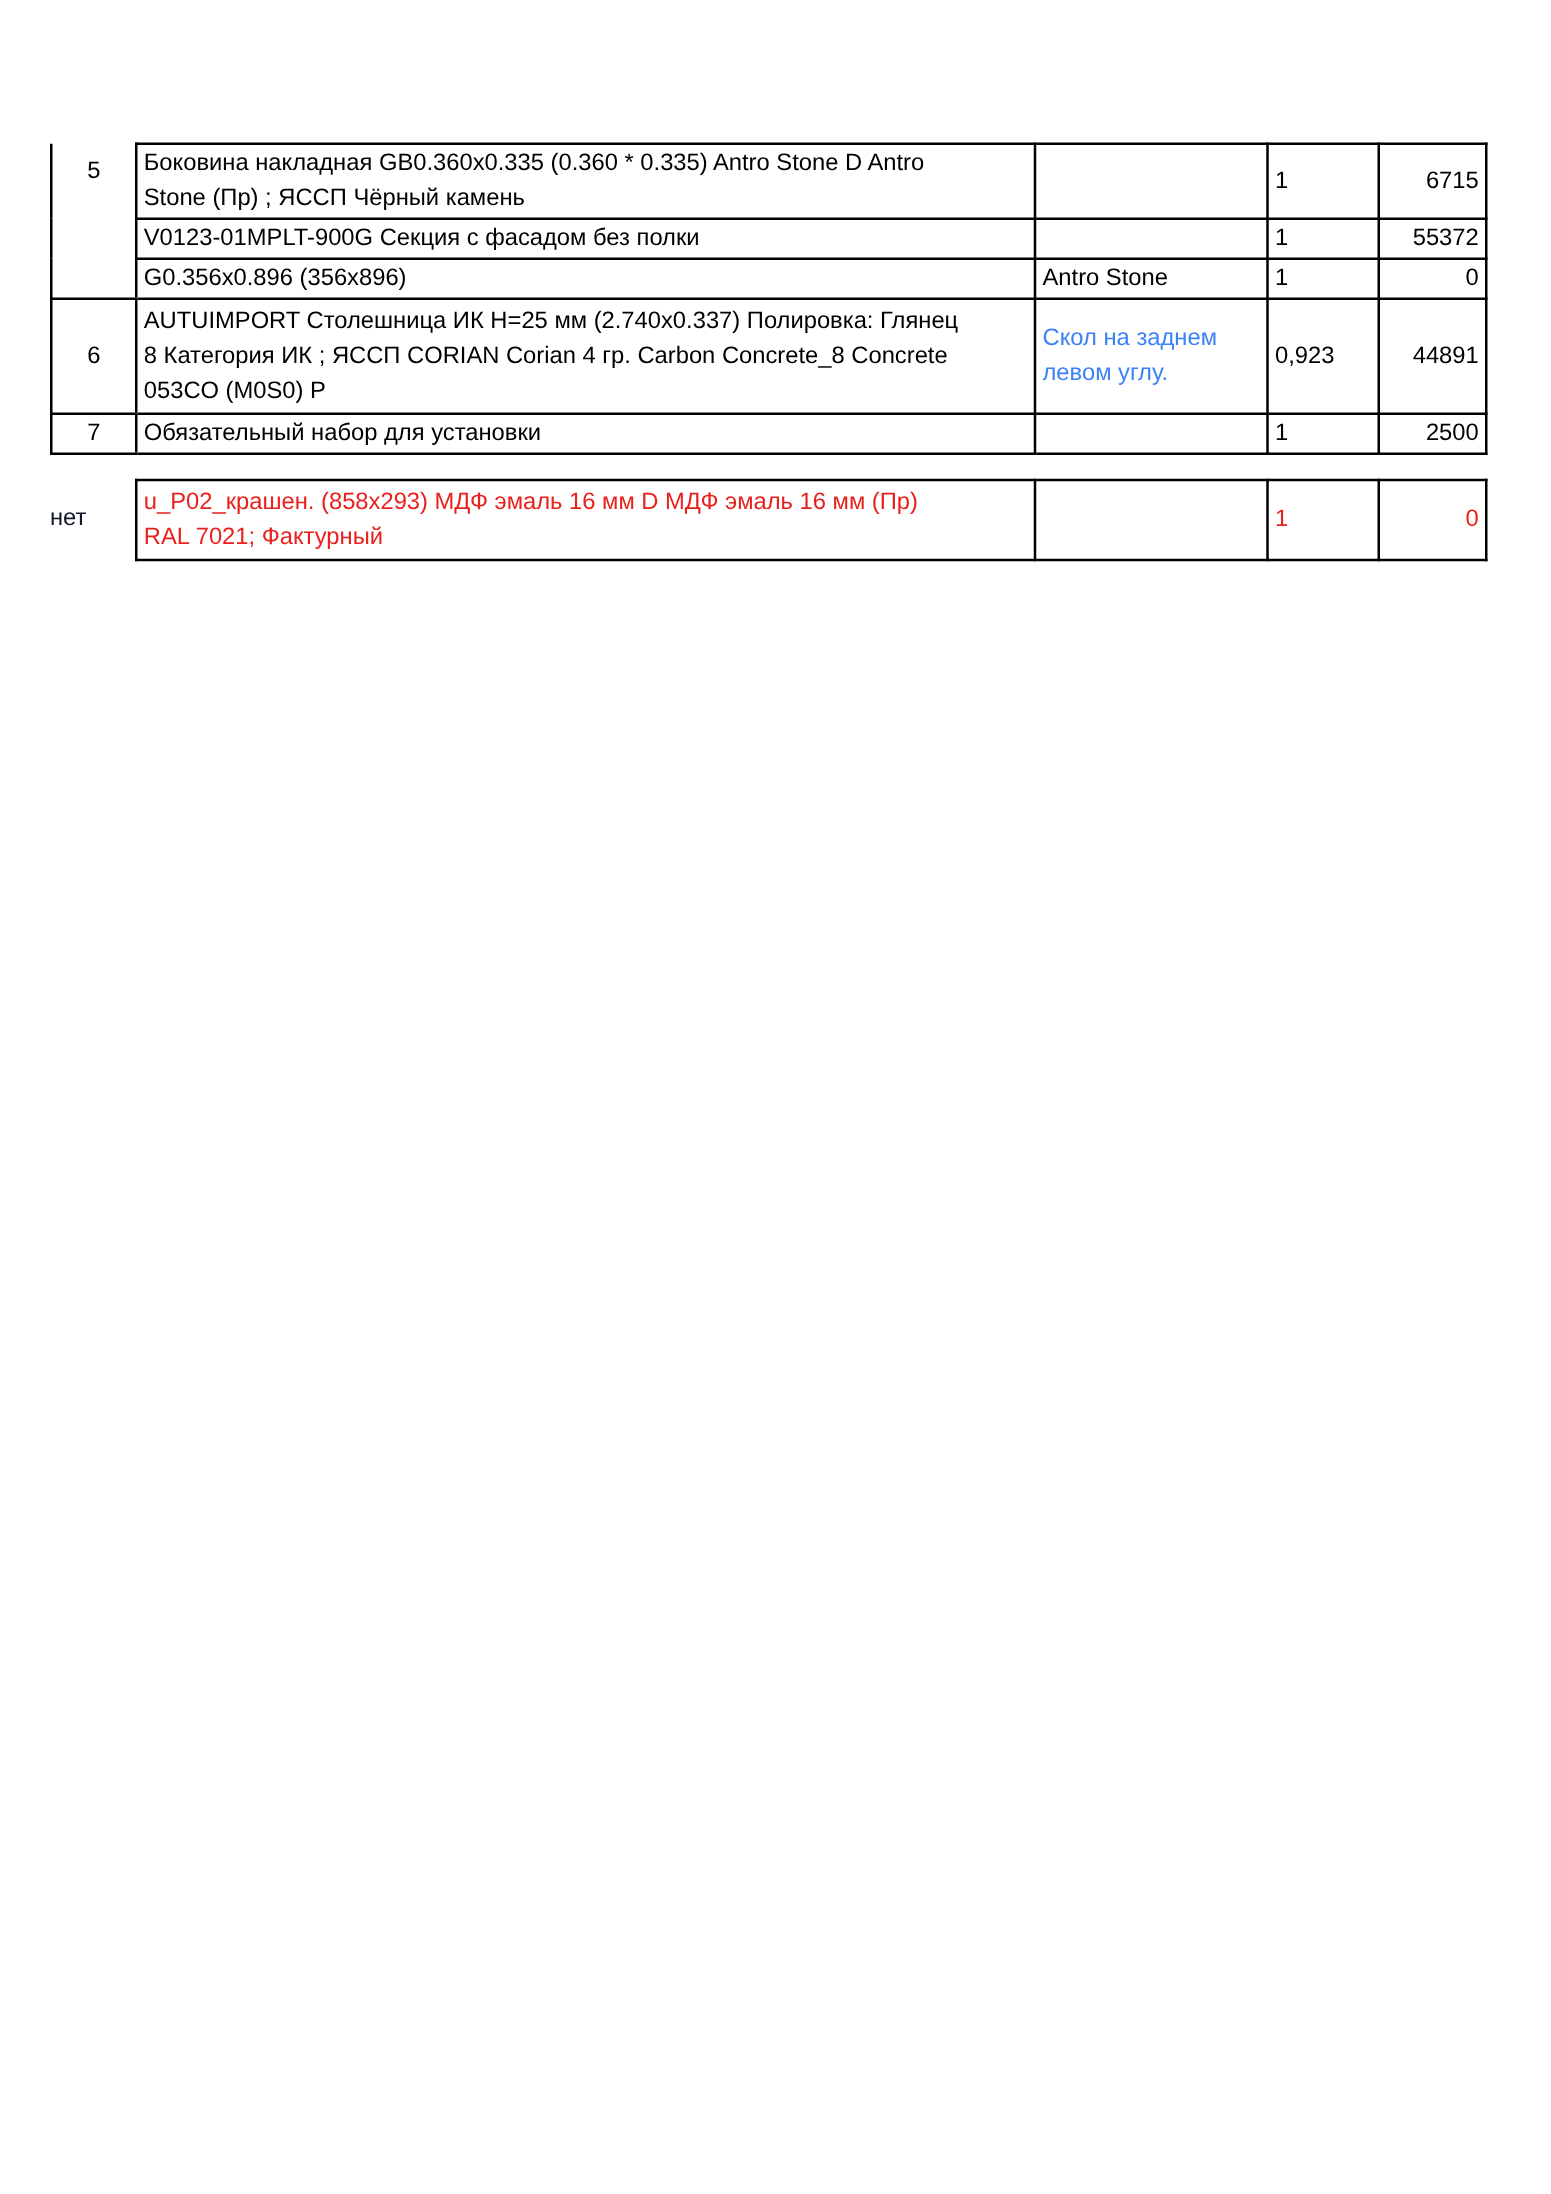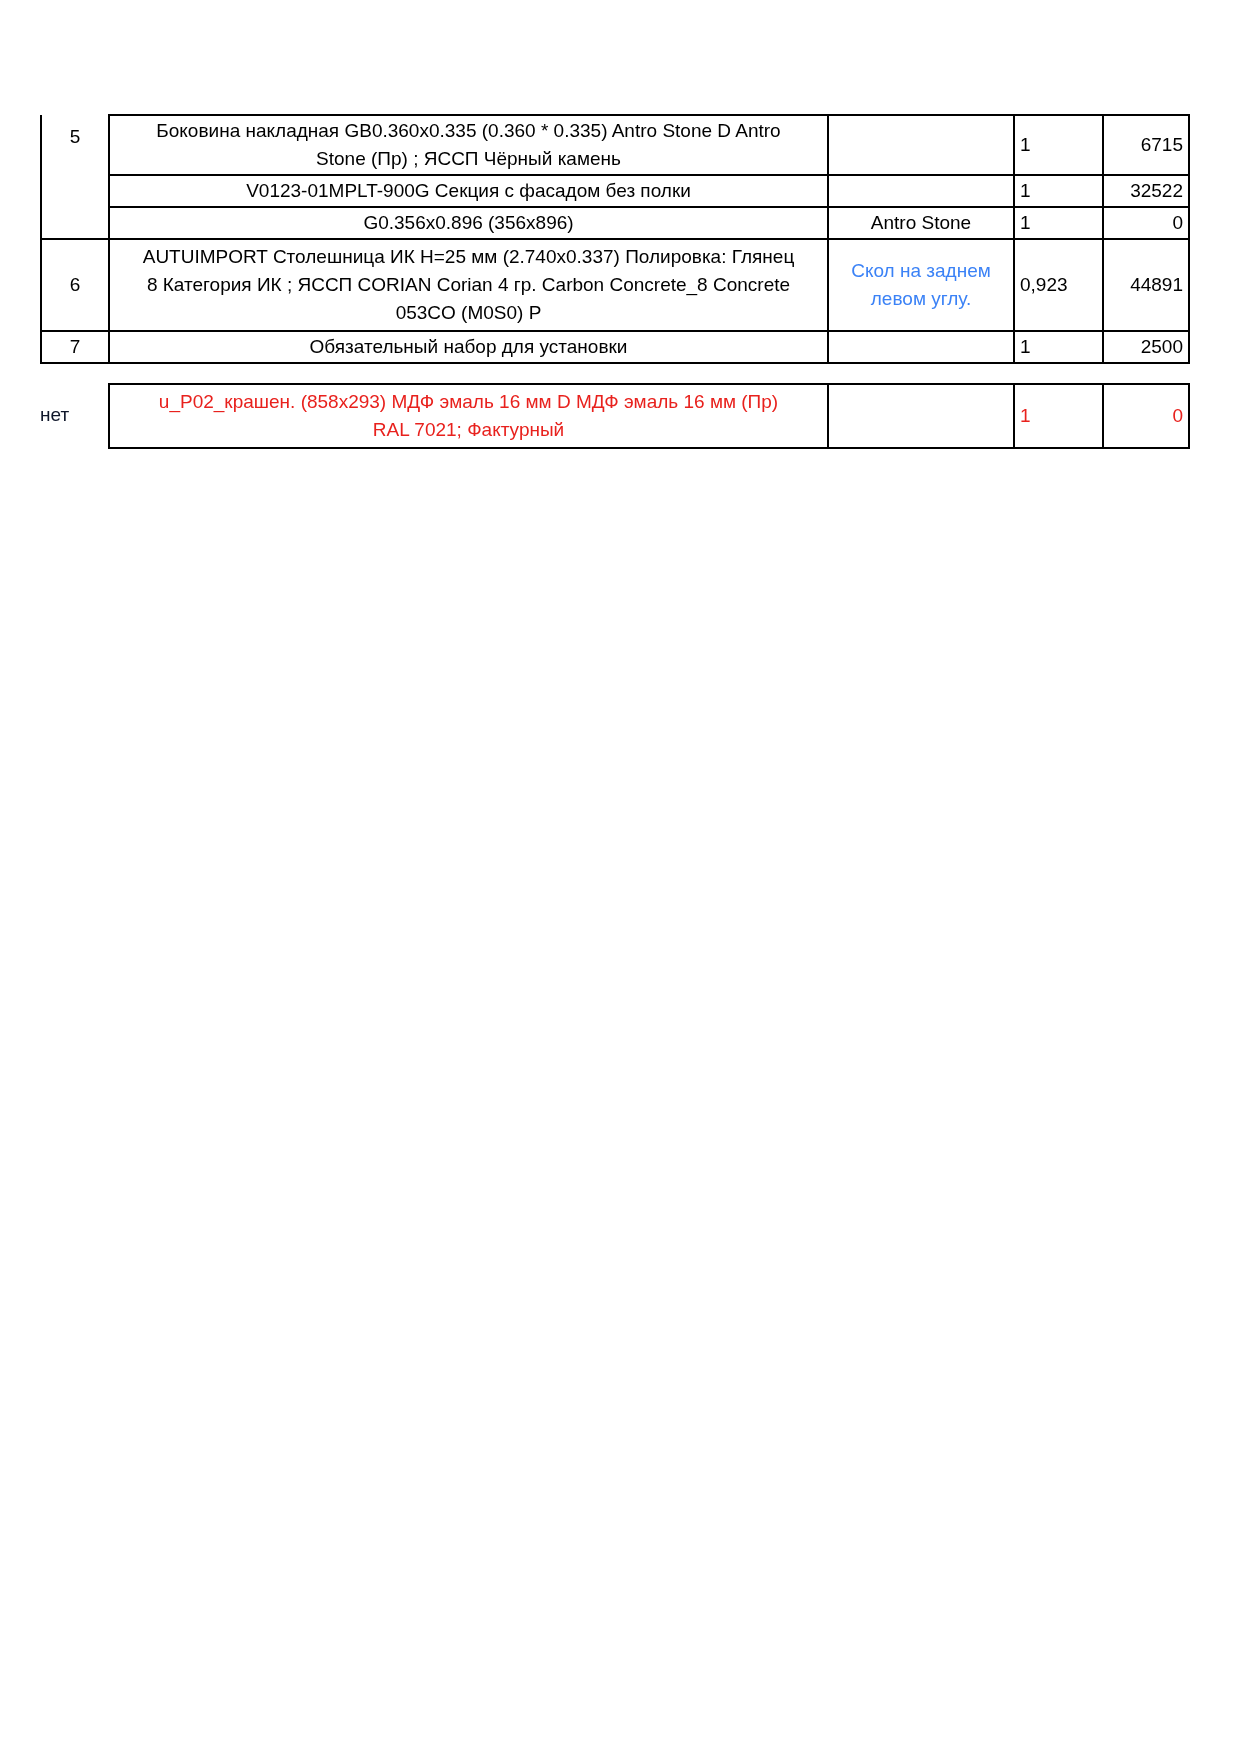--- a/index.html
+++ b/index.html
@@ -37,24 +37,24 @@
     border-left: 2px solid #000000;
     border-bottom: 2px solid #000000;
     text-align: center;
   }
   td.num.group-top {
     vertical-align: top;
     padding-top: 8px;
   }
   td.desc {
     white-space: pre-line;
-    text-align: center;
+    text-align: left;
   }
   td.comment {
-    text-align: center;
+    text-align: left;
     white-space: pre-line;
     margin-top: 39px;
   }
   td.qty  { text-align: left; }
   td.price { text-align: right; }
 
   .red-text { color: #3b82f6; }
 
   
   table.missing {
@@ -103,21 +103,21 @@
       <td class="desc">Боковина накладная GB0.360x0.335 (0.360 * 0.335) Antro Stone D Antro
 Stone (Пр) ; ЯССП Чёрный камень</td>
       <td class="comment"></td>
       <td class="qty">1</td>
       <td class="price">6715</td>
     </tr>
     <tr style="height:30px">
       <td class="desc">V0123-01MPLT-900G Секция с фасадом без полки</td>
       <td class="comment"></td>
       <td class="qty">1</td>
-      <td class="price">32522</td>
+      <td class="price">55372</td>
     </tr>
     <tr style="height:31px">
       <td class="desc">G0.356x0.896 (356x896)</td>
       <td class="comment">Antro Stone</td>
       <td class="qty">1</td>
       <td class="price">0</td>
     </tr>
     <tr style="height:92px">
       <td class="num">6</td>
       <td class="desc">AUTUIMPORT Столешница ИК H=25 мм (2.740x0.337) Полировка: Глянец

